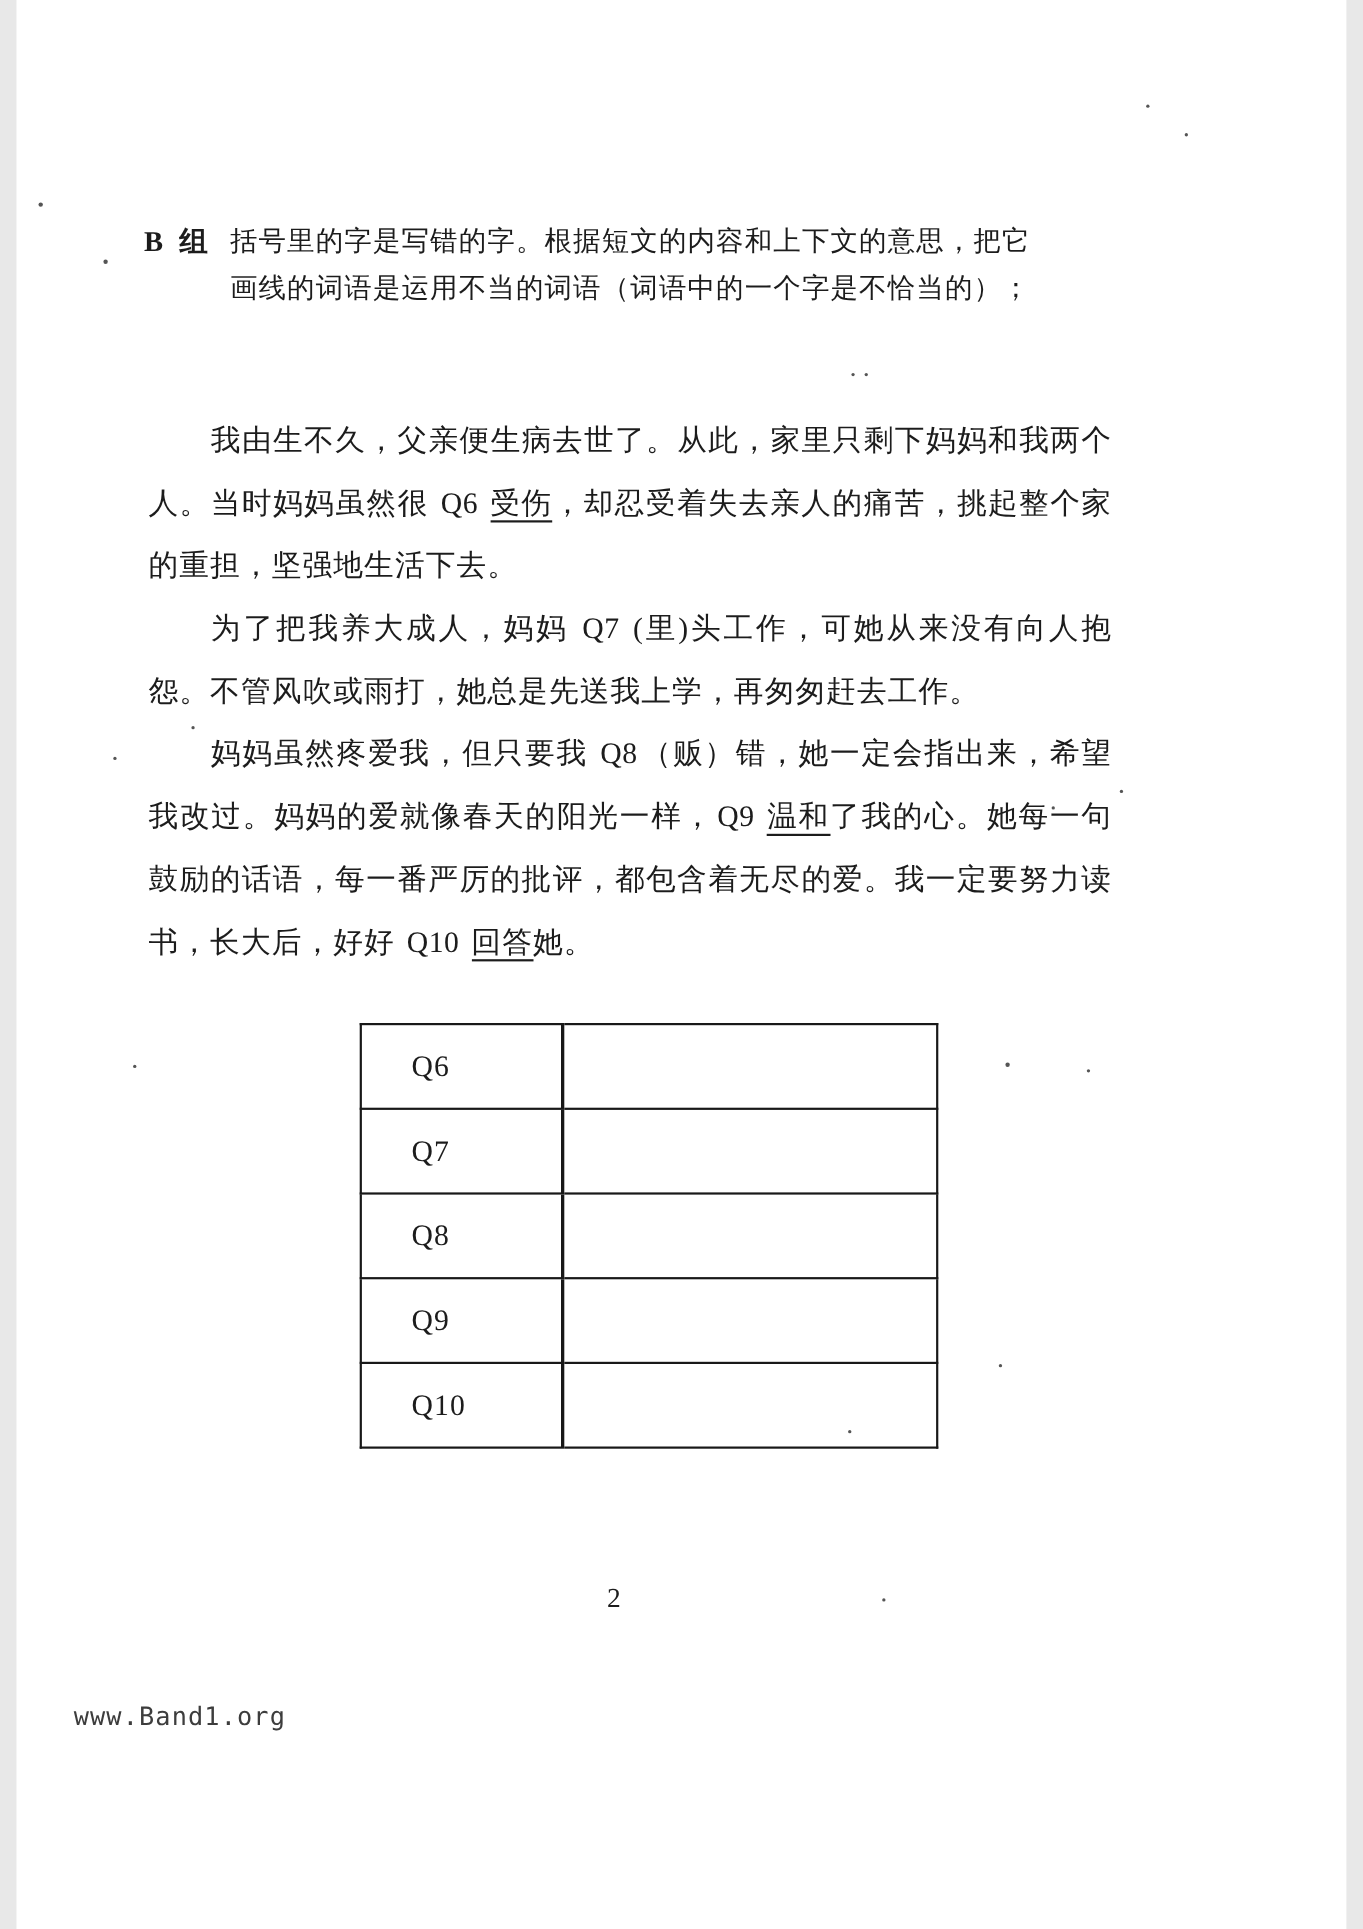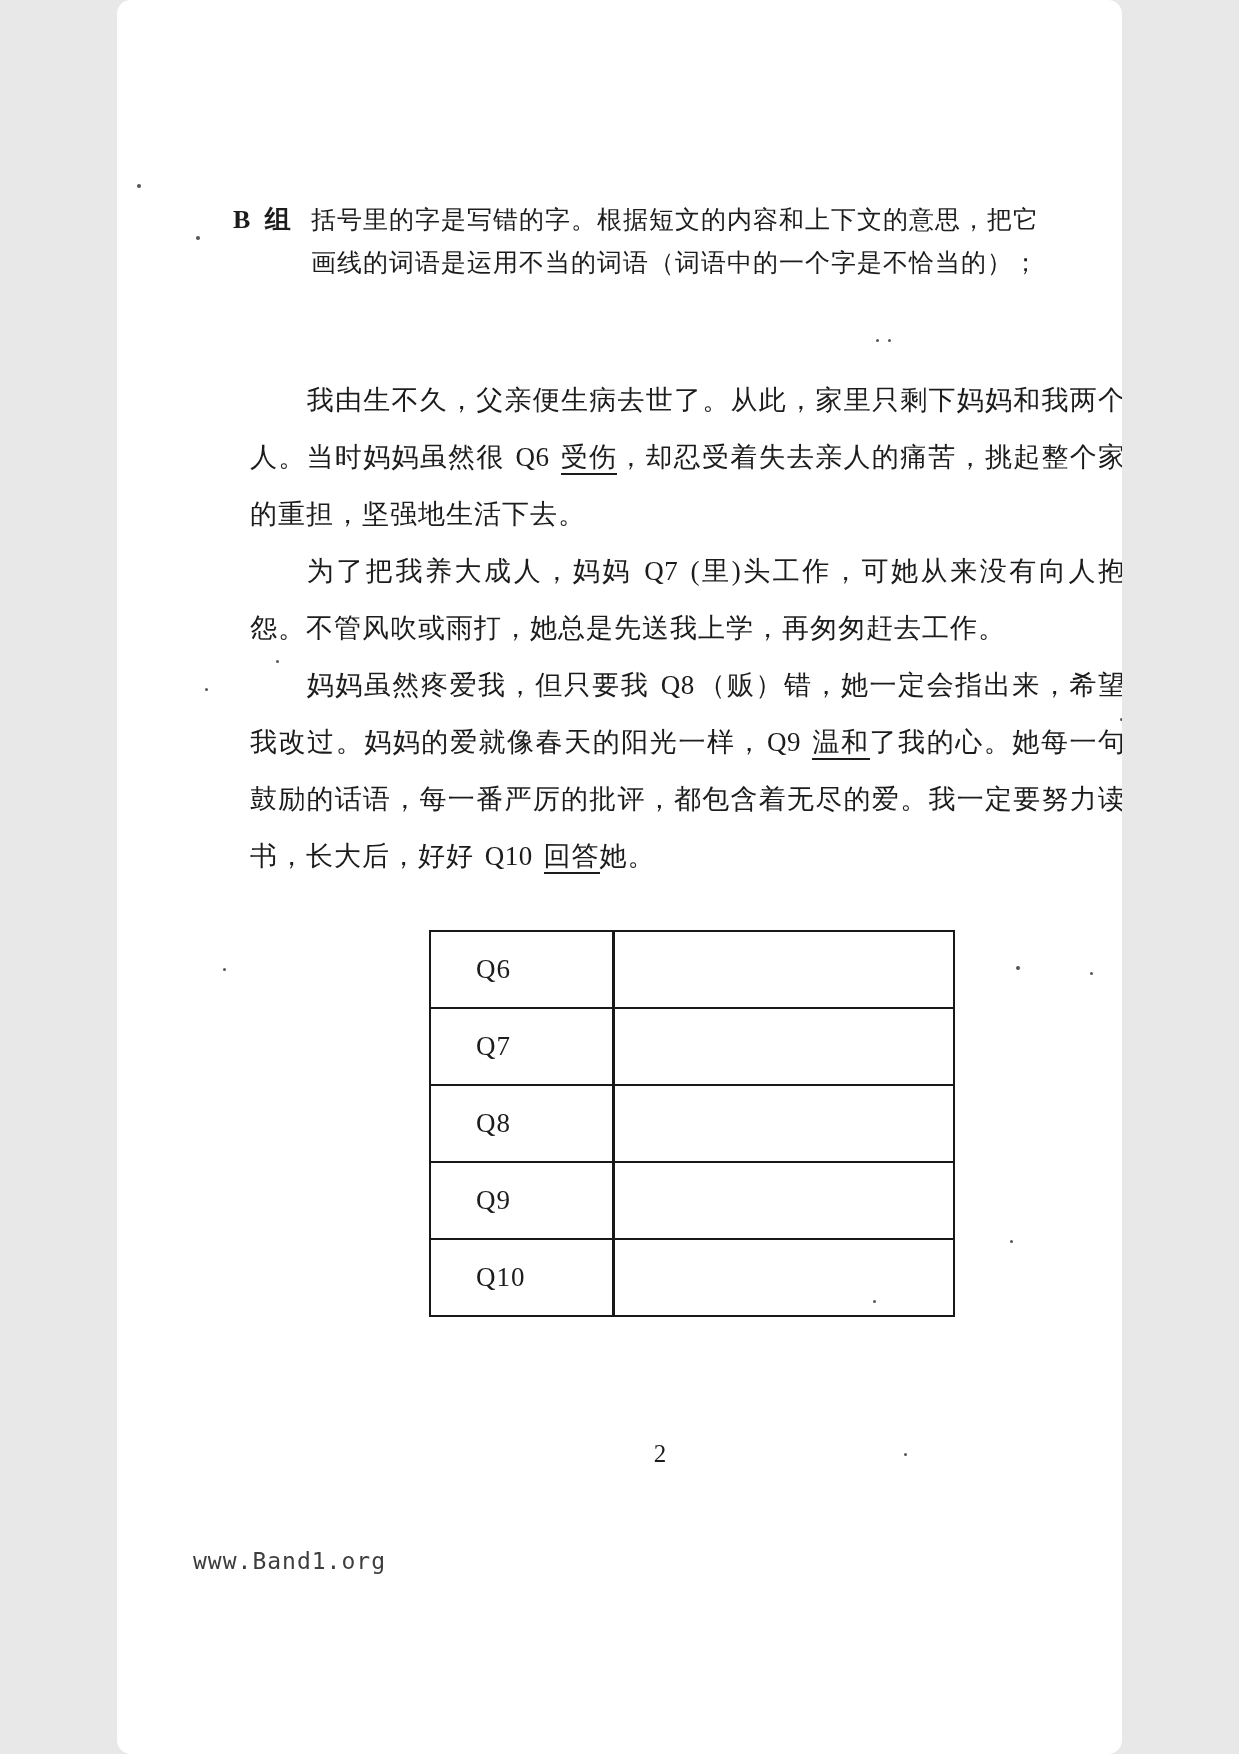--- a/index.html
+++ b/index.html
@@ -1,24 +1,23 @@
 <!DOCTYPE html>
 <html><head>
 <meta charset="utf-8">
 <style>
   html, body { margin: 0; padding: 0; background: #e8e8e8; }
   .page {
     position: relative;
-    width: 1005px; height: 1754px;
+    width: 1209px; height: 1754px;
     margin: 0 auto;
     background: #ffffff;
     color: #1c1c1c;
     font-family: "Liberation Serif", "DejaVu Serif", serif;
     overflow: hidden;
-    border-radius: 14px;
   }
   
   .header {
     position: absolute;
     left: 116px; top: 198px;
     width: 830px;
     display: flex;
     align-items: flex-start;
   }
   .blabel {
@@ -32,21 +31,21 @@
   .instructions { flex: 1; }
   .instructions .iline {
     font-size: 25px;
     line-height: 43px;
     letter-spacing: 1px;
     white-space: nowrap;
   }
   
   .passage {
     position: absolute;
-    left: 133px; top: 372px;
+    left: 120px; top: 372px;
     width: 876px;
     font-size: 27px;
     line-height: 57px;
     text-align: justify;
     letter-spacing: 1px;
   }
   .passage p { margin: 0; text-indent: 2.1em; }
   .passage .q {
     font-family: "Liberation Serif", serif;
     letter-spacing: 0.5px;
@@ -86,21 +85,20 @@
     text-align: center;
     font-size: 25px;
   }
   .watermark {
     position: absolute;
     left: 52px; top: 1548px;
     font-family: "DejaVu Sans Mono", monospace;
     font-size: 23px;
     color: #3d3d3d;
     letter-spacing: 1px;
-    margin-left: 24px;
   }
   
   .speck {
     position: absolute;
     background: #2a2a2a;
     border-radius: 50%;
     opacity: 0.8;
   }
 </style>
 </head>

